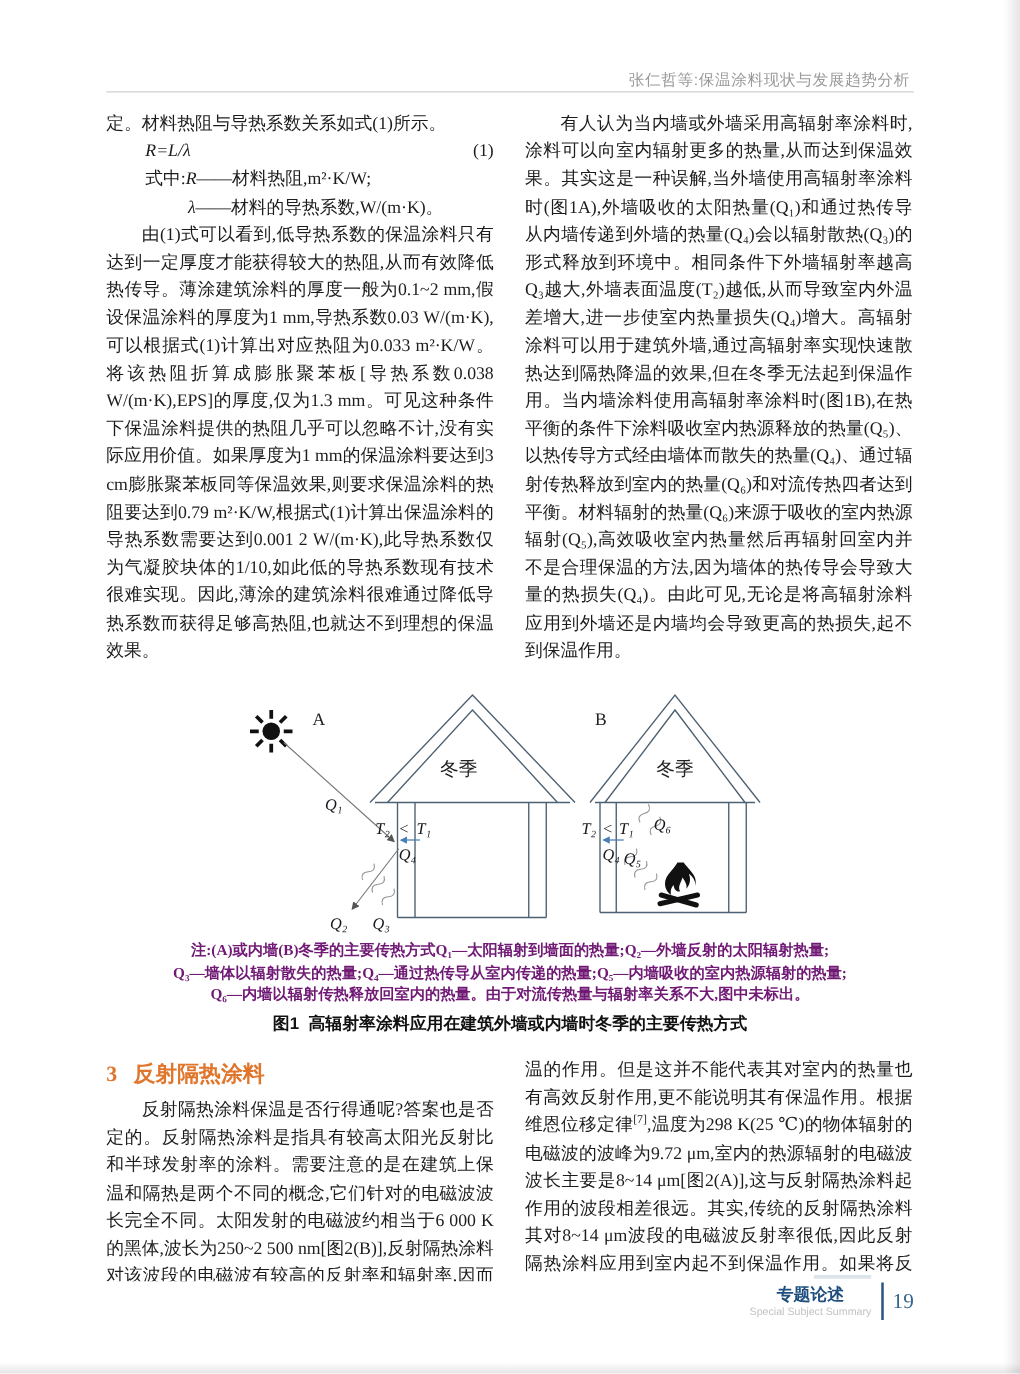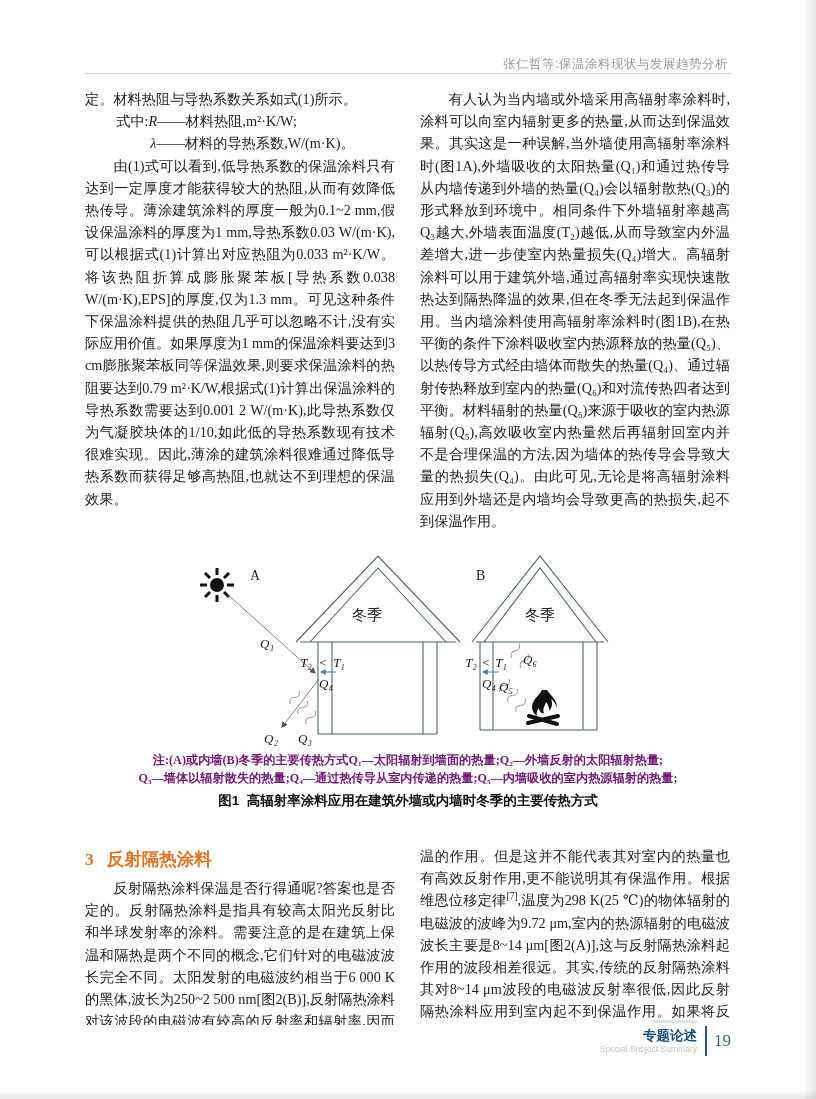--- a/index.html
+++ b/index.html
@@ -33,21 +33,21 @@
   .figwrap{position:absolute;top:552px;left:85px;width:646px;text-align:center;}
   .figwrap svg{display:block;margin-left:45px;}
   .note{font-size:12.2px;line-height:17.5px;color:#701a75;font-weight:bold;}
   .capzh{font-size:13.5px;font-weight:bold;margin-top:5px;color:#111;
          font-family:"Liberation Sans","DejaVu Sans",sans-serif;white-space:pre-wrap;}
   .capen{font-size:13px;font-weight:bold;margin-top:2px;color:#111;white-space:pre-wrap;}
   .footer{position:absolute;top:1026px;right:85px;display:flex;align-items:center;}
   .fcat{text-align:right;position:relative;padding-right:8px;
         font-family:"Liberation Sans","DejaVu Sans",sans-serif;}
   .fbar{position:absolute;top:-8px;right:8px;width:46px;height:3px;background:#dde5ec;}
-  .fzh{font-size:13.5px;font-weight:bold;color:#1d4e7d;line-height:16px;}
+  .fzh{font-size:13.5px;font-weight:bold;color:#1d4e7d;line-height:16px;text-align:center;}
   .fen{font-size:8.5px;color:#c2c2c2;line-height:11px;}
   .fline{width:2px;height:30px;background:#2a5580;margin-right:7px;}
   .fnum{font-size:17px;color:#35658d;}
   
   .house{stroke:#4e6172;stroke-width:1.1;fill:none;}
   .ray{stroke:#777;stroke-width:0.9;}
   .sq{stroke:#949494;stroke-width:0.9;fill:none;}
   .it{font-family:"Liberation Serif","DejaVu Serif",serif;font-style:italic;font-size:13px;fill:#16161d;}
   .zhf{font-family:"Liberation Sans","DejaVu Sans",sans-serif;font-size:15px;fill:#222;}
   .panel{font-family:"Liberation Serif","DejaVu Serif",serif;font-size:14px;fill:#222;}
@@ -56,20 +56,24 @@
 <body>
 
 <div class="page">
 
   <div class="runhead">张仁哲等:保温涂料现状与发展趋势分析</div>
   <div class="rule"></div>
 
   <div class="cols top">
     <div class="col">
       <p>定。材料热阻与导热系数关系如式(1)所示。</p>
+      <div class="eq">
+        <span class="formula">R=L/λ</span>
+        <span class="num">(1)</span>
+      </div>
       <p class="wf"><span>式中:</span><span class="sym">R</span><span>——材料热阻,m²·K/W;</span></p>
       <p class="wr"><span class="sym">λ</span><span>——材料的导热系数,W/(m·K)。</span></p>
       <p class="ind">由(1)式可以看到,低导热系数的保温涂料只有达到一定厚度才能获得较大的热阻,从而有效降低热传导。薄涂建筑涂料的厚度一般为0.1~2 mm,假设保温涂料的厚度为1 mm,导热系数0.03 W/(m·K),可以根据式(1)计算出对应热阻为0.033 m²·K/W。将该热阻折算成膨胀聚苯板[导热系数0.038 W/(m·K),EPS]的厚度,仅为1.3 mm。可见这种条件下保温涂料提供的热阻几乎可以忽略不计,没有实际应用价值。如果厚度为1 mm的保温涂料要达到3 cm膨胀聚苯板同等保温效果,则要求保温涂料的热阻要达到0.79 m²·K/W,根据式(1)计算出保温涂料的导热系数需要达到0.001 2 W/(m·K),此导热系数仅为气凝胶块体的1/10,如此低的导热系数现有技术很难实现。因此,薄涂的建筑涂料很难通过降低导热系数而获得足够高热阻,也就达不到理想的保温效果。</p>
 
     </div>
     <div class="col">
       <p class="ind">有人认为当内墙或外墙采用高辐射率涂料时,涂料可以向室内辐射更多的热量,从而达到保温效果。其实这是一种误解,当外墙使用高辐射率涂料时(图1A),外墙吸收的太阳热量(Q₁)和通过热传导从内墙传递到外墙的热量(Q₄)会以辐射散热(Q₃)的形式释放到环境中。相同条件下外墙辐射率越高Q₃越大,外墙表面温度(T₂)越低,从而导致室内外温差增大,进一步使室内热量损失(Q₄)增大。高辐射涂料可以用于建筑外墙,通过高辐射率实现快速散热达到隔热降温的效果,但在冬季无法起到保温作用。当内墙涂料使用高辐射率涂料时(图1B),在热平衡的条件下涂料吸收室内热源释放的热量(Q₅)、以热传导方式经由墙体而散失的热量(Q₄)、通过辐射传热释放到室内的热量(Q₆)和对流传热四者达到平衡。材料辐射的热量(Q₆)来源于吸收的室内热源辐射(Q₅),高效吸收室内热量然后再辐射回室内并不是合理保温的方法,因为墙体的热传导会导致大量的热损失(Q₄)。由此可见,无论是将高辐射涂料应用到外墙还是内墙均会导致更高的热损失,起不到保温作用。</p>
     </div>
   </div>
 
@@ -170,20 +174,21 @@
       <text class="it" x="356" y="115" text-anchor="middle">&lt;</text>
       <text class="it" x="371" y="115" text-anchor="middle">T₁</text>
       <line x1="369" y1="120" x2="353" y2="120" stroke="#4a7fb5" stroke-width="1" marker-end="url(#ahb)"></line>
       <text class="it" x="359" y="136" text-anchor="middle">Q₄</text>
       <text class="it" x="376" y="139" text-anchor="middle">Q₅</text>
       <text class="it" x="400" y="112" text-anchor="middle">Q₆</text>
     </svg>
 
     <div class="note">注:(A)或内墙(B)冬季的主要传热方式Q₁—太阳辐射到墙面的热量;Q₂—外墙反射的太阳辐射热量;</div>
     <div class="note">Q₃—墙体以辐射散失的热量;Q₄—通过热传导从室内传递的热量;Q₅—内墙吸收的室内热源辐射的热量;</div>
+    <div class="note">Q₆—内墙以辐射传热释放回室内的热量。由于对流传热量与辐射率关系不大,图中未标出。</div>
     <div class="capzh">图1  高辐射率涂料应用在建筑外墙或内墙时冬季的主要传热方式</div>
   </div>
 
   <div class="cols bottom">
     <div class="col">
       <div class="h2">
         <span class="hnum">3</span><span>反射隔热涂料</span>
       </div>
       <p class="ind">反射隔热涂料保温是否行得通呢?答案也是否定的。反射隔热涂料是指具有较高太阳光反射比和半球发射率的涂料。需要注意的是在建筑上保温和隔热是两个不同的概念,它们针对的电磁波波长完全不同。太阳发射的电磁波约相当于6 000 K的黑体,波长为250~2 500 nm[图2(B)],反射隔热涂料对该波段的电磁波有较高的反射率和辐射率,因而可以起到隔热降</p>
     </div>

